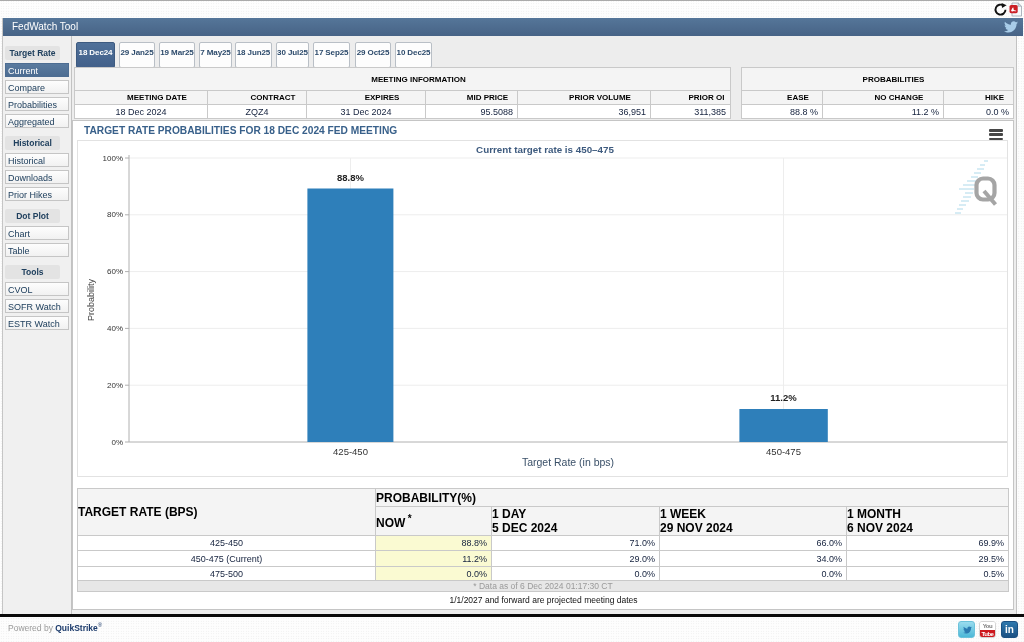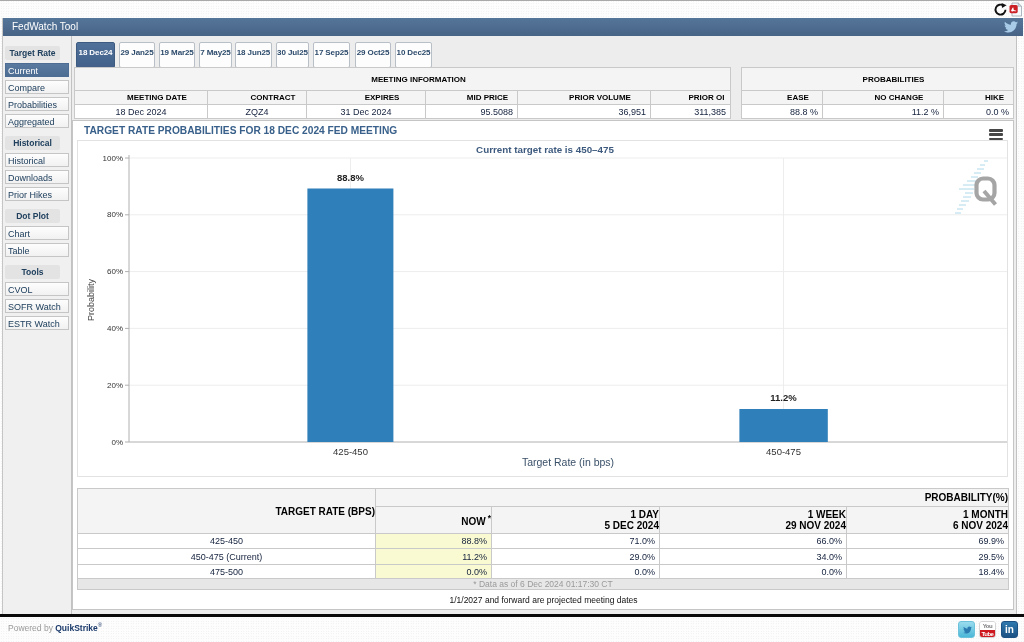--- a/index.html
+++ b/index.html
@@ -43,21 +43,21 @@
 
 #panel { left:69px; top:102px; width:942px; height:490px; background:#fff; border:1px solid #c5c5c5; }
 #ctitle { left:11px; top:4px; color:#38608a; font-size:10.2px; font-weight:bold; }
 #burger { left:916px; top:8px; width:14px; z-index:5; }
 #burger div { height:2.7px; background:#464646; margin-bottom:1.6px; border-radius:1px; }
 #chartbox { left:4px; top:19px; width:931px; height:337px; border:1px solid #e2e2e2; background:#fff; }
 
 
 .btbl { position:absolute; background:#fff; }
 .btbl td { border:1px solid #c9c9c9; font-size:9px; color:#14213d; }
-.btbl .h { background:#f4f4f4; font-weight:bold; color:#000; font-size:10px; text-align:right; }
+.btbl .h { background:#f4f4f4; font-weight:bold; color:#000; font-size:12px; text-align:left; }
 .btbl .now { background:#fafad2; }
 .btbl .v { text-align:right; padding-right:4px; }
 .btbl .c { text-align:center; }
 .btbl .g { background:#e7e7e7; color:#9a9a9a; font-size:8.5px; text-align:center; }
 
 #note { top:474px; left:0px; width:941px; text-align:center; font-size:8.5px; color:#111; }
 
 
 #blackbar { left:0; top:614px; width:1024px; height:3px; background:#0a0a0a; }
 #pwr { left:8px; top:622px; font-size:8.5px; color:#9a9a9a; }
@@ -252,21 +252,21 @@
               <td class="v now">11.2%</td>
               <td class="v">29.0%</td>
               <td class="v">34.0%</td>
               <td class="v">29.5%</td>
         </tr>
         <tr style="height:14px">
           <td class="c">475-500</td>
               <td class="v now">0.0%</td>
               <td class="v">0.0%</td>
               <td class="v">0.0%</td>
-              <td class="v">18.4%</td>
+              <td class="v">0.5%</td>
         </tr>
         <tr style="height:10px">
           <td class="g" colspan="5">* Data as of 6 Dec 2024 01:17:30 CT</td>
         </tr>
       </tbody>
         </table>
       <div id="note" class="abs">1/1/2027 and forward are projected meeting dates</div>
     </div>
   </div>
 

